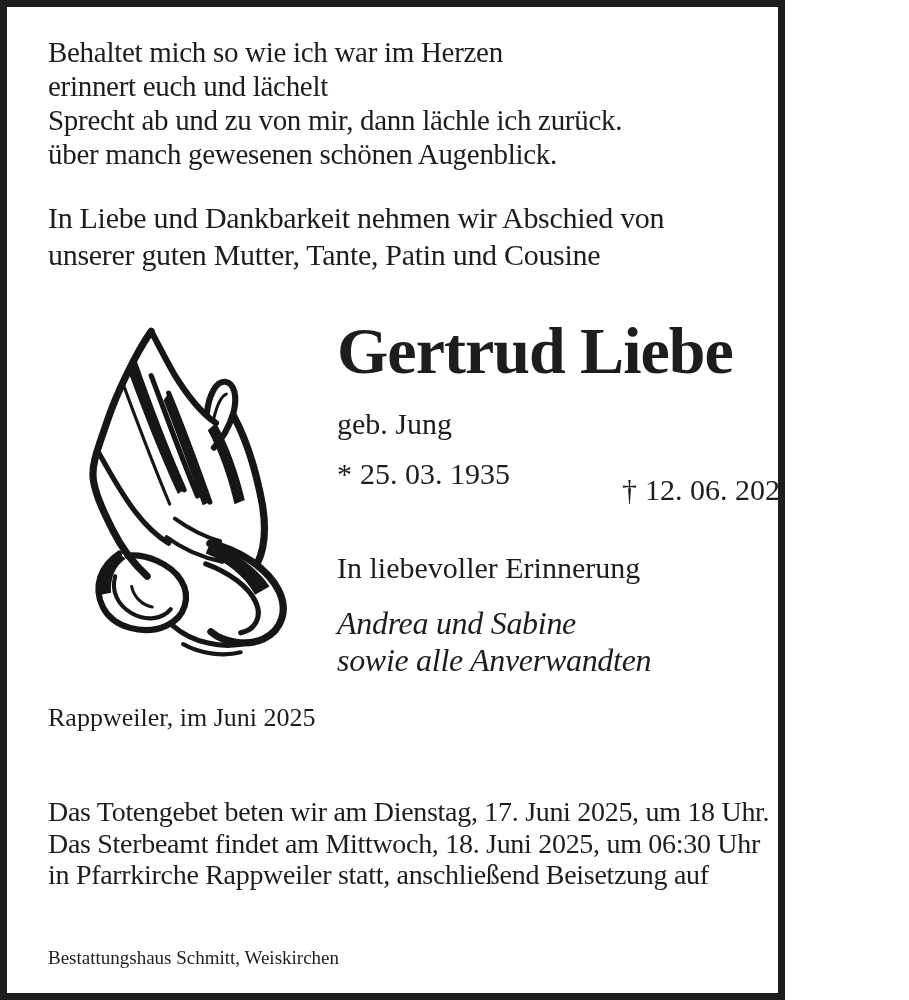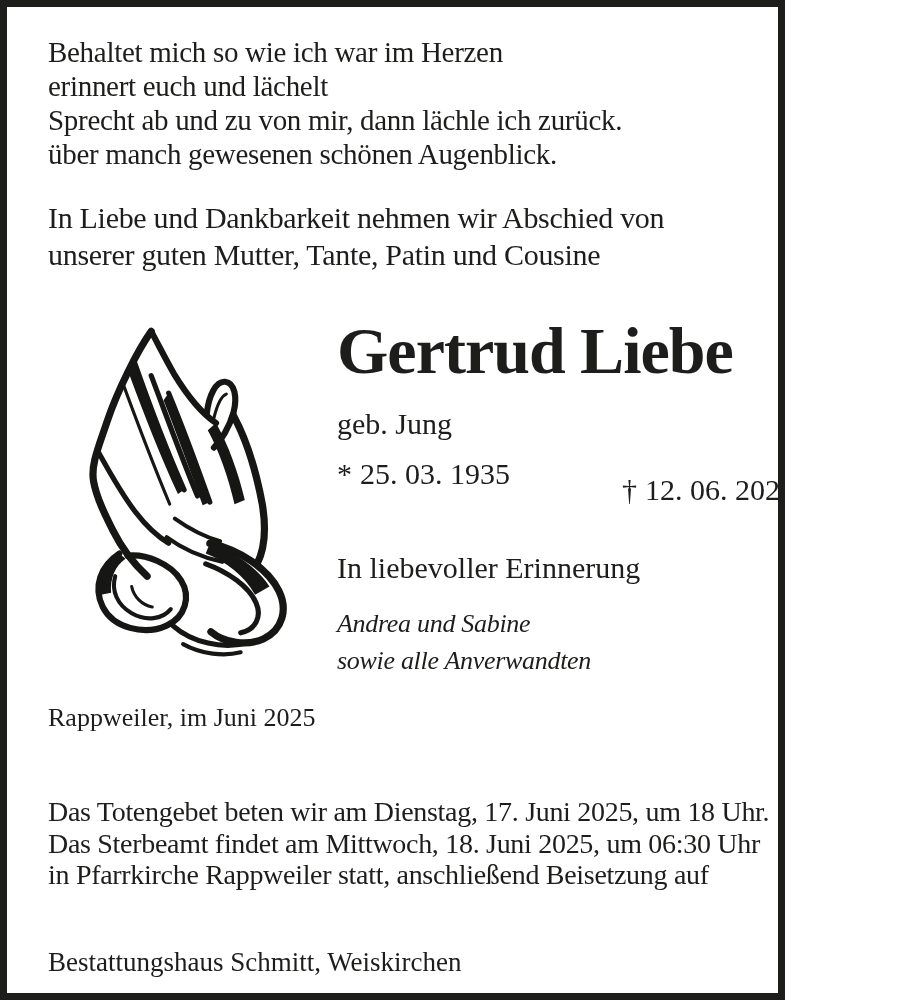--- a/index.html
+++ b/index.html
@@ -55,35 +55,35 @@
   .birth-date { position: absolute; left: 0; top: 0; white-space: nowrap; }
   .death-date { position: absolute; left: 285px; top: 16px; white-space: nowrap; }
   .date-symbol { display: inline-block; margin-right: 8px; }
 
   .remembrance-heading {
     position: absolute; left: 330px; top: 544px;
     font-size: 30px;
   }
   .mourners {
     position: absolute; left: 330px; top: 598px;
-    font-size: 26px; line-height: 37px; font-style: italic; letter-spacing: -0.3px;
+    font-size: 32px; line-height: 37px; font-style: italic; letter-spacing: -0.3px;
   }
 
   
   .place-date {
     position: absolute; left: 41px; top: 696px;
     font-size: 26px;
   }
   .service-info {
     position: absolute; left: 41px; top: 789px;
     font-size: 28px; line-height: 31.5px; letter-spacing: -0.3px;
   }
   .funeral-home {
     position: absolute; left: 41px; top: 940px;
-    font-size: 27px;
+    font-size: 19px;
   }
 </style>
 </head>
 <body>
 
 <div class="card">
 
   <div class="poem">
     <div class="line">Behaltet mich so wie ich war im Herzen</div>
     <div class="line">erinnert euch und lächelt</div>

